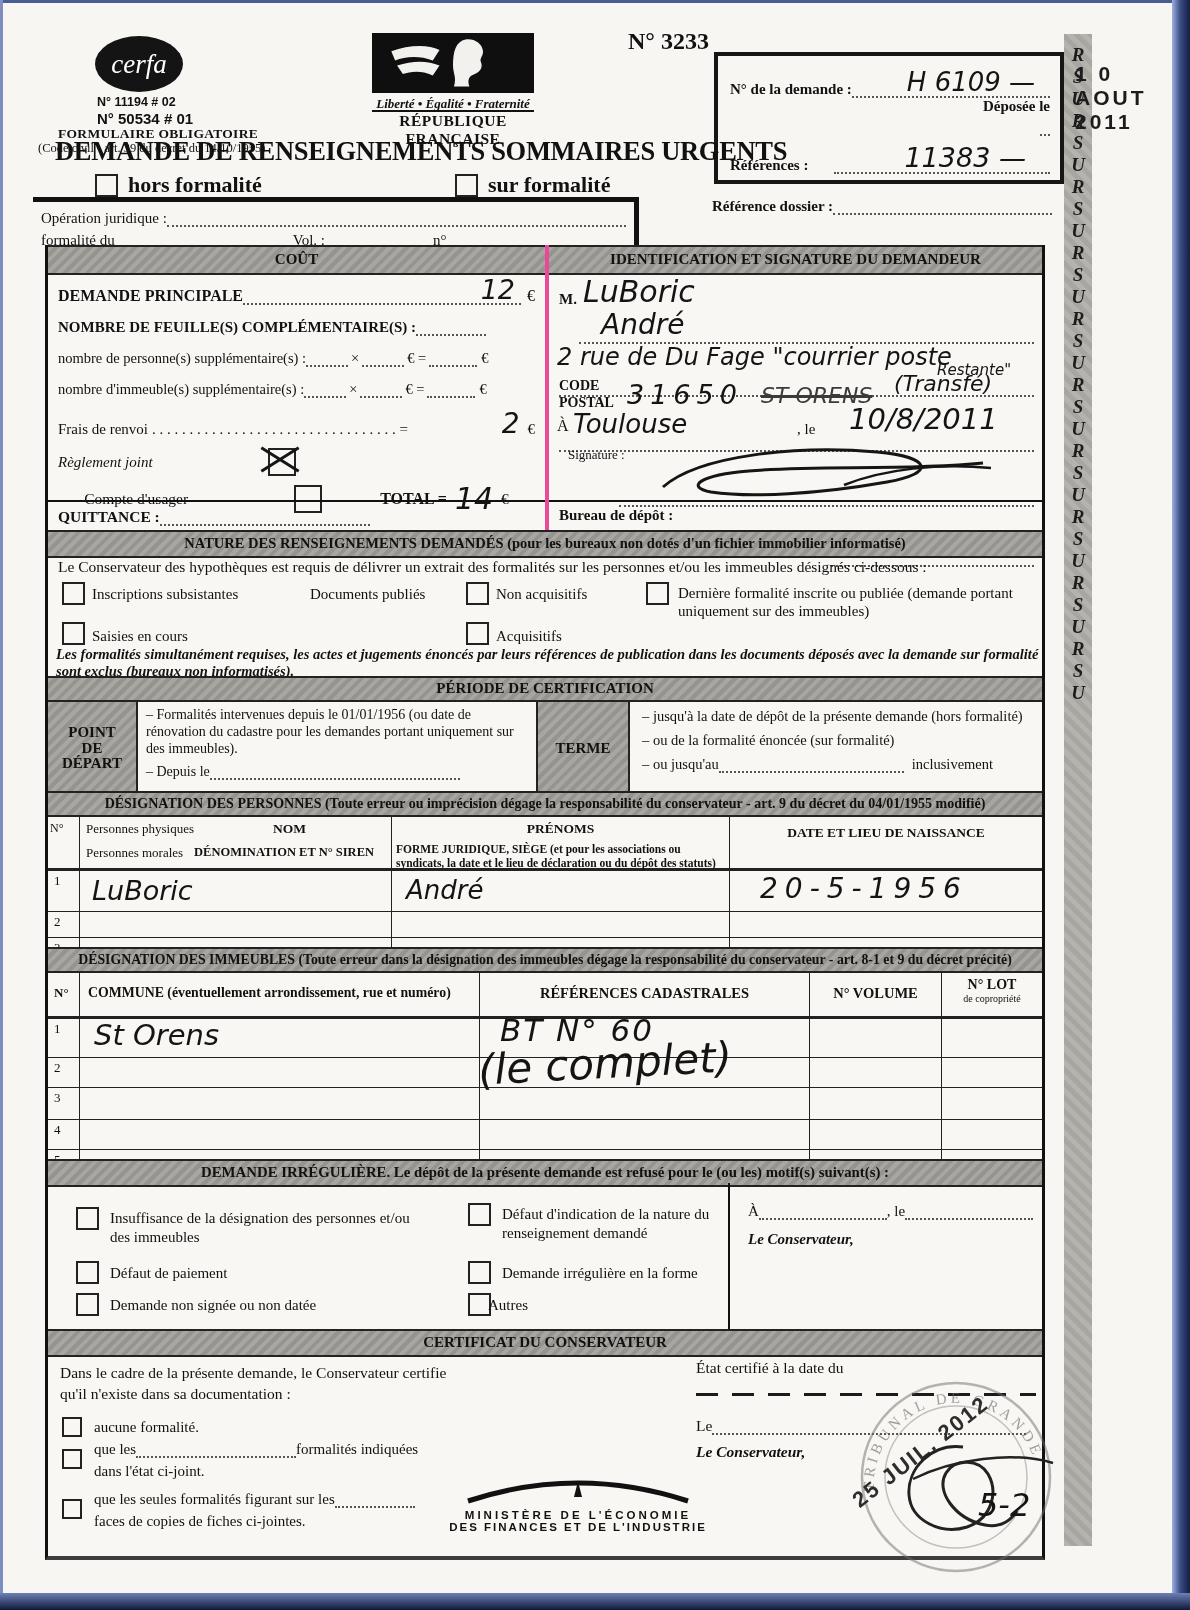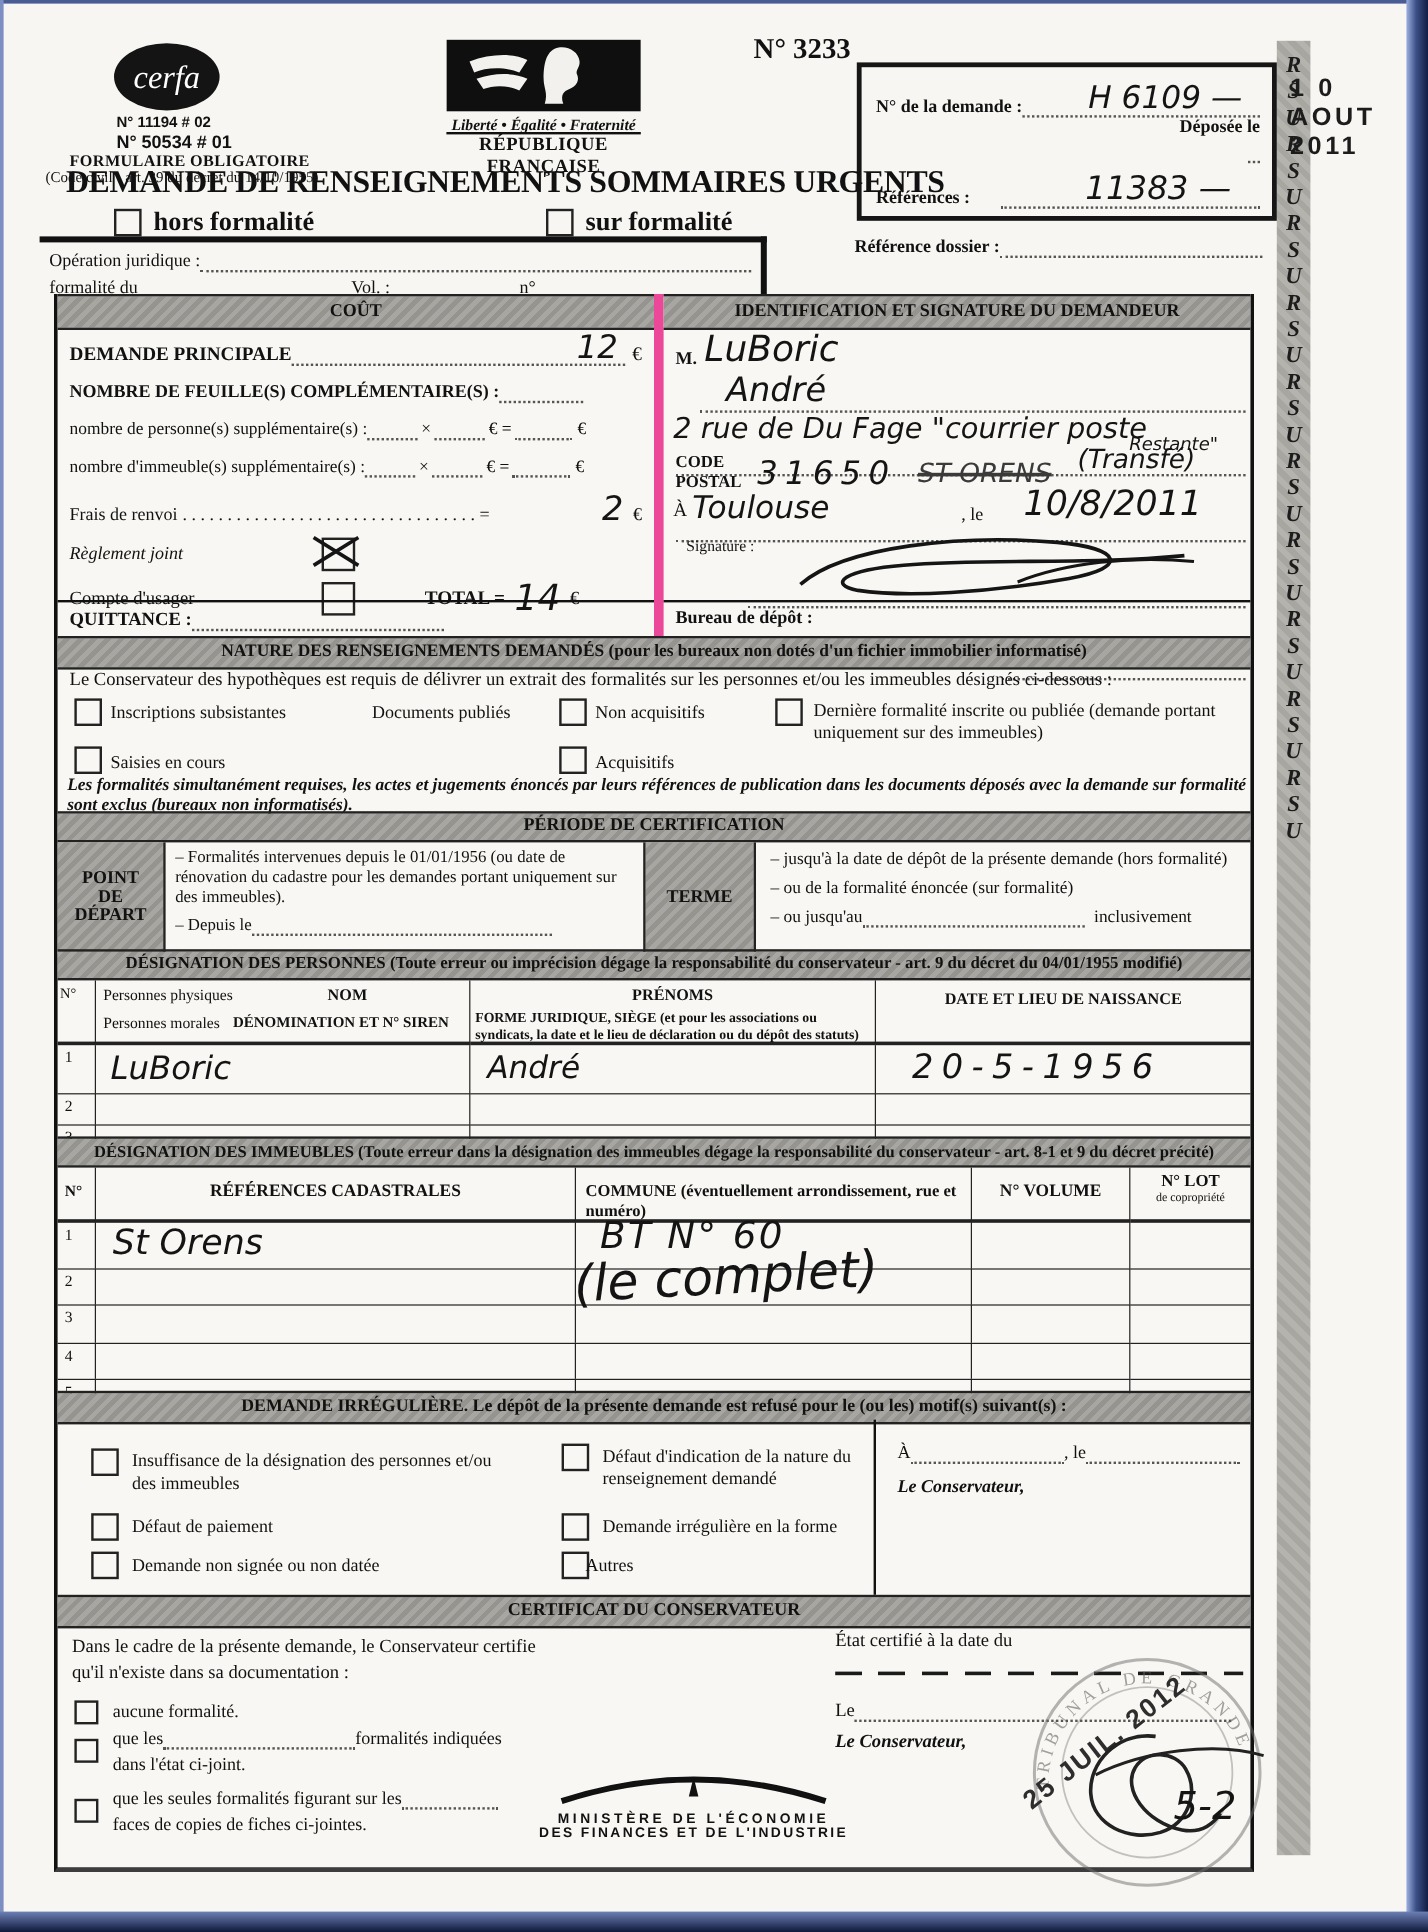--- a/index.html
+++ b/index.html
@@ -30,21 +30,21 @@
   .hand{font-family:"DejaVu Sans",sans-serif;font-style:italic;color:#141414;white-space:nowrap;line-height:1;}
   .strike{text-decoration:line-through;text-decoration-thickness:3px;}
   .margin-strip{position:absolute;left:1064px;top:34px;width:28px;height:1512px;
       background:repeating-linear-gradient(45deg,#b5b3ae 0 5px,#a8a6a1 5px 10px);
       display:flex;flex-direction:column;align-items:center;justify-content:space-between;
       padding:10px 0;box-sizing:border-box;
       font-family:"Liberation Serif",serif;font-weight:bold;font-style:italic;font-size:19px;color:#1c1c1c;}
   .mainbody{position:absolute;left:45px;top:245px;width:1000px;height:1315px;
       border-left:3px solid #111;border-right:3px solid #111;border-bottom:4px solid #3d3d3d;box-sizing:border-box;background:#f8f7f3;}
   .half{position:relative;width:500px;height:285px;box-sizing:border-box;}
-  .half.right{border-left:8px solid #ec4899;}
+  .half.right{border-left:4px solid #ec4899;}
   .botrow{position:absolute;left:0;right:0;bottom:0;height:30px;border-top:2px solid #111;}
   .grid-cell{border-right:1.5px solid #222;position:relative;box-sizing:border-box;overflow:visible;}
   .rownum{font-size:13px;padding:2px 0 0 6px;}
   .dash3{height:3px;background:repeating-linear-gradient(to right,#1a1a1a 0 22px,transparent 22px 36px);}
   .stamp-date{font-family:"Liberation Sans",sans-serif;font-weight:bold;font-size:22px;letter-spacing:2px;color:#2d2d2d;transform:rotate(-38deg);}
 </style>
 </head>
 <body>
 
 <div class="page">
@@ -195,21 +195,21 @@
         <div style="margin:12px 10px 0 10px;font-size:15px;display:flex;align-items:flex-end;">
           <span>Frais de renvoi</span>
           <span style="flex:1;overflow:hidden;white-space:nowrap;margin:0 4px;">. . . . . . . . . . . . . . . . . . . . . . . . . . . . . . . . . =</span>
           <span class="hand" style="font-size:28px;margin-right:8px;">2</span>
           <span>€</span>
         </div>
         <div style="margin:10px 10px 0 10px;font-size:15px;display:flex;align-items:center;font-style:italic;">
           <span style="width:210px;">Règlement joint</span>
           <span class="cb crossed" style="width:24px;height:24px;"></span>
         </div>
-        <div style="margin:8px 10px 0 10px;font-size:15.5px;display:flex;align-items:center;">
+        <div style="margin:8px 10px 0 10px;font-size:15.5px;display:flex;align-items:center;justify-content:center;">
           <span style="width:210px;">Compte d'usager</span>
           <span class="cb" style="width:24px;height:24px;"></span>
           <span class="b" style="margin-left:58px;font-size:16px;">TOTAL =</span>
           <span class="hand" style="font-size:30px;margin:0 8px;">14</span>
           <span>€</span>
         </div>
         <div class="botrow" style="display:flex;align-items:flex-end;padding:0 10px 4px 10px;box-sizing:border-box;">
           <span class="b" style="font-size:15.5px;">QUITTANCE :</span>
           <span class="fill" style="max-width:210px;"></span>
         </div>
@@ -332,22 +332,22 @@
         <div class="grid-cell" style="border-top:1.5px solid #222;"><span class="hand"></span></div>
         <div class="grid-cell" style="border-top:1.5px solid #222;"><span class="hand"></span></div>
         <div class="grid-cell" style="border-top:1.5px solid #222;border-right:none;"><span class="hand"></span></div>
       </div>
     </div>
 
     <div style="position:relative;height:212px;">
       <div class="bar" style="height:22px;font-size:13.8px;">DÉSIGNATION DES IMMEUBLES (Toute erreur dans la désignation des immeubles dégage la responsabilité du conservateur - art. 8-1 et 9 du décret précité)</div>
       <div style="display:grid;grid-template-columns:32px 400px 330px 132px 1fr;grid-template-rows:46px 38px 30px 32px 30px 14px;">
         <div class="grid-cell b" style="border-bottom:3px solid #222;font-size:13px;padding:12px 2px 0 6px;">N°</div>
+        <div class="grid-cell b" style="border-bottom:3px solid #222;font-size:13.8px;padding:12px 8px 0 8px;">COMMUNE (éventuellement arrondissement, rue et numéro)</div>
         <div class="grid-cell b" style="border-bottom:3px solid #222;font-size:14.5px;text-align:center;padding-top:12px;">RÉFÉRENCES CADASTRALES</div>
-        <div class="grid-cell b" style="border-bottom:3px solid #222;font-size:13.8px;padding:12px 8px 0 8px;">COMMUNE (éventuellement arrondissement, rue et numéro)</div>
         <div class="grid-cell b" style="border-bottom:3px solid #222;font-size:14.5px;text-align:center;padding-top:12px;">N° VOLUME</div>
         <div class="grid-cell" style="border-right:none;border-bottom:3px solid #222;text-align:center;padding-top:4px;">
           <div class="b" style="font-size:14px;">N° LOT</div>
           <div style="font-size:10px;">de copropriété</div>
         </div>
 
         <div class="grid-cell rownum">1</div>
         <div class="grid-cell">
             <span class="hand abs" style="left:14px;top:2px;font-size:29px;">St Orens</span>
           </div>

